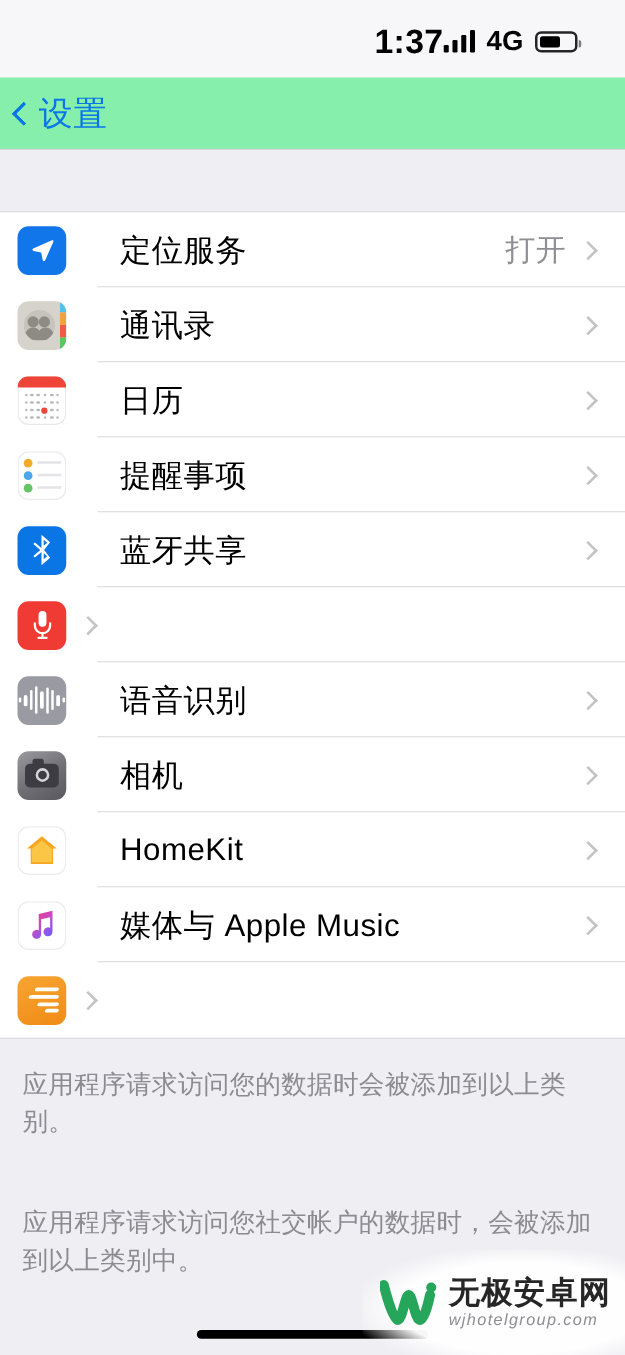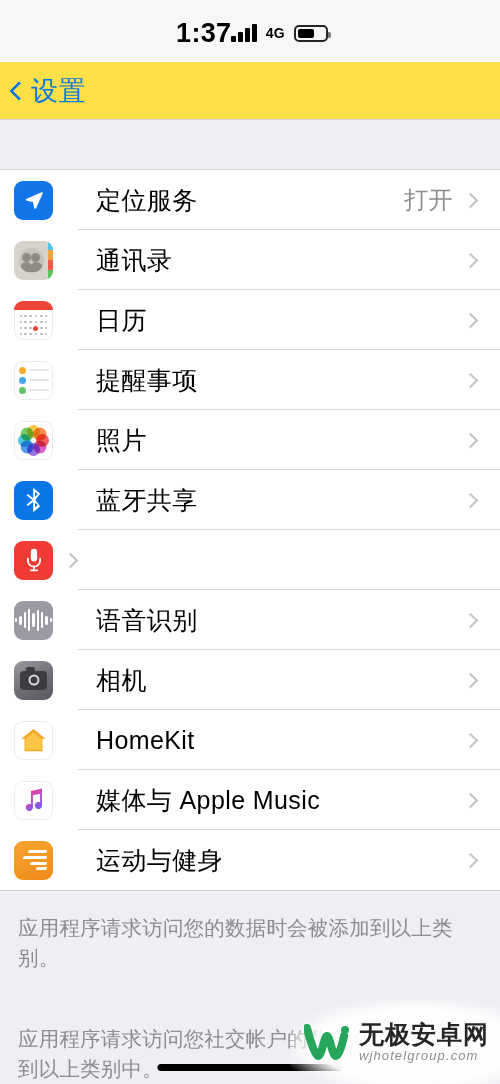--- a/index.html
+++ b/index.html
@@ -21,21 +21,21 @@
     overflow: hidden;
   }
 
   
   .status-bar {
     position: relative;
     height: 62px;
     background: #f7f7f9;
     display: flex;
     align-items: center;
-    justify-content: center;
+    justify-content: flex-end;
     padding: 0 38px 0 42px;
   }
   .status-time {
     font-size: 27px;
     font-weight: bold;
     color: #000;
     letter-spacing: 0.3px;
     line-height: 1;
     padding-top: 4px;
   }
@@ -55,21 +55,21 @@
     display: block;
     width: 4.5px;
     background: #000;
     border-radius: 1px;
   }
   .signal-bars i:nth-child(1) { height: 6px; }
   .signal-bars i:nth-child(2) { height: 10px; }
   .signal-bars i:nth-child(3) { height: 14px; }
   .signal-bars i:nth-child(4) { height: 18px; }
   .net-label {
-    font-size: 14px;
+    font-size: 22px;
     font-weight: 600;
     color: #000;
     letter-spacing: 0.2px;
   }
   .battery {
     position: relative;
     width: 34px;
     height: 17px;
     border: 2px solid rgba(0,0,0,0.85);
     border-radius: 5px;
@@ -88,21 +88,21 @@
   .battery-fill {
     height: 100%;
     background: #000;
     border-radius: 2px;
   }
 
   
   .nav-bar {
     position: relative;
     height: 58px;
-    background: #fde047;
+    background: #86efac;
     display: flex;
     align-items: center;
     border-bottom: 1px solid #d4d4d8;
   }
   .nav-back {
     display: flex;
     align-items: center;
     gap: 3px;
     padding-left: 12px;
     cursor: pointer;
@@ -504,37 +504,20 @@
               <s class="g"></s>
               <u></u>
             </div>
         </div>
       </div>
       <div class="row-label">提醒事项</div>
       <div class="row-value"></div>
       <div class="chevron-right"></div>
     </div>
 
-    <div class="row">
-      <div class="row-icon ic-photos">
-        <div class="photos-flower">
-          <i style="background:#f6c32e; transform:translate(0,-9px)"></i>
-          <i style="background:#f07f2e; transform:translate(6.4px,-6.4px)"></i>
-          <i style="background:#ef4a4a; transform:translate(9px,0)"></i>
-          <i style="background:#d24fc0; transform:translate(6.4px,6.4px)"></i>
-          <i style="background:#8a5ee0; transform:translate(0,9px)"></i>
-          <i style="background:#3f8fe8; transform:translate(-6.4px,6.4px)"></i>
-          <i style="background:#35bde0; transform:translate(-9px,0)"></i>
-          <i style="background:#63c653; transform:translate(-6.4px,-6.4px)"></i>
-        </div>
-      </div>
-      <div class="row-label">照片</div>
-      <div class="row-value"></div>
-      <div class="chevron-right"></div>
-    </div>
 
     <div class="row">
       <div class="row-icon ic-bluetooth">
         <svg class="bt-glyph" viewBox="0 0 24 32">
             <path d="M11 1v13L4.5 8.5 3 10.2 9.8 16 3 21.8l1.5 1.7L11 18v13l8.5-7.4L13.6 16l5.9-7.6L11 1zm2.2 4.8 3.4 3-3.4 3V5.8zm0 13.4 3.4 3-3.4 3v-6z" fill="#fff"></path>
           </svg>
       </div>
       <div class="row-label">蓝牙共享</div>
       <div class="row-value"></div>
       <div class="chevron-right"></div>
@@ -616,21 +599,20 @@
 
     <div class="row">
       <div class="row-icon ic-fitness">
         <div class="fit-lines">
             <i></i>
             <i></i>
             <i></i>
             <i></i>
           </div>
       </div>
-      <div class="row-label">运动与健身</div>
       <div class="row-value"></div>
       <div class="chevron-right"></div>
     </div>
 
   </div>
 
   <div class="footer-text footer-one">应用程序请求访问您的数据时会被添加到以上类别。</div>
   <div class="footer-text footer-two">应用程序请求访问您社交帐户的数据时，会被添加到以上类别中。</div>
 
   <div class="home-indicator"></div>

